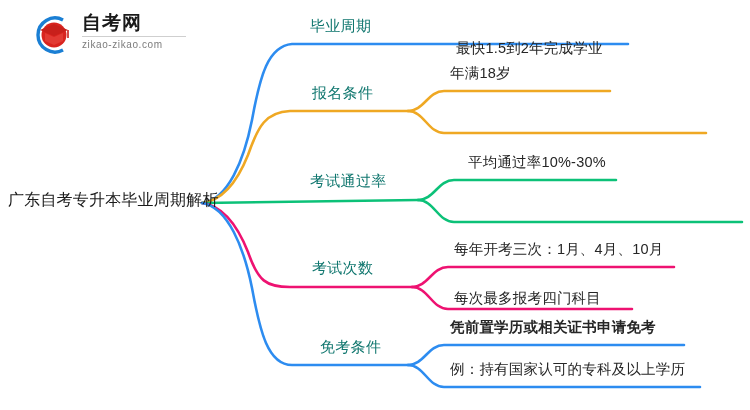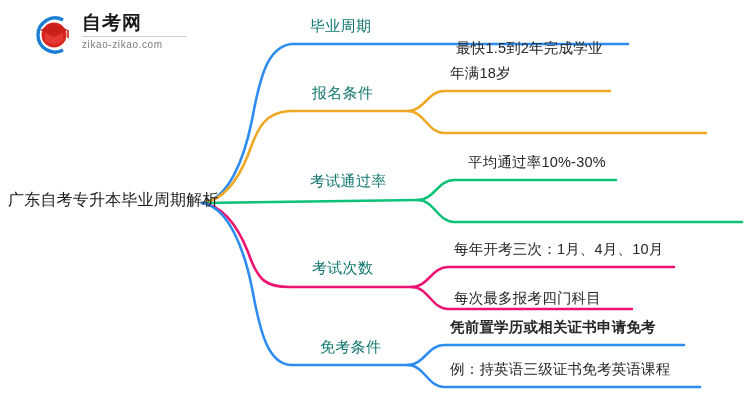--- a/index.html
+++ b/index.html
@@ -152,15 +152,15 @@
   <div class="l2" style="left:456px; top:17px;margin-top:22px;">最快1.5到2年完成学业</div>
 
   <div class="l2" style="left:450px; top:64px;text-align:center;">年满18岁</div>
 
   <div class="l2" style="left:468px; top:153px;">平均通过率10%-30%</div>
 
   <div class="l2" style="left:454px; top:240px;">每年开考三次：1月、4月、10月</div>
   <div class="l2" style="left:454px; top:282px;margin-top:7px;">每次最多报考四门科目</div>
 
   <div class="l2" style="left:450px; top:318px;font-weight:bold;">凭前置学历或相关证书申请免考</div>
-  <div class="l2" style="left:450px; top:360px;">例：持英语三级证书免考英语课程</div>
+  <div class="l2" style="left:450px; top:360px;">例：持有国家认可的专科及以上学历</div>
 
 </div>
 
 </body></html>

